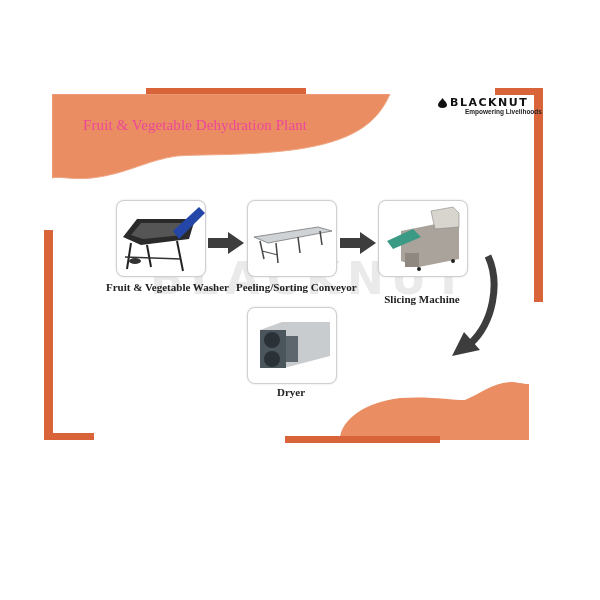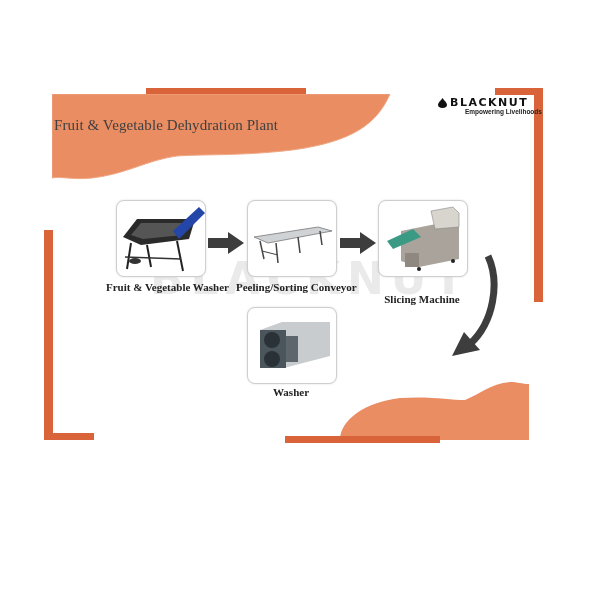--- a/index.html
+++ b/index.html
@@ -1,21 +1,21 @@
 <!DOCTYPE html>
 <html><head>
 <meta charset="utf-8">
 <style>
   html, body { margin:0; padding:0; background:#ffffff; }
   body { width:600px; height:600px; position:relative; overflow:hidden; font-family:"Liberation Serif", serif; }
   .abs { position:absolute; }
   .bar { position:absolute; }
   .title {
-    position:absolute; left:54px; top:117px;
-    font-family:"Liberation Serif", serif; font-size:15px; color:#404040;
+    position:absolute; left:83px; top:117px;
+    font-family:"Liberation Serif", serif; font-size:15px; color:#ec4899;
     letter-spacing:0.1px; white-space:nowrap;
   }
   .logo { position:absolute; left:438px; top:96px; width:100px; }
   .logo-main {
     font-family:"DejaVu Sans", sans-serif; font-size:11px; font-weight:bold;
     letter-spacing:1.5px; color:#111; white-space:nowrap; display:flex; align-items:center;
   }
   .logo-drop { width:9px; height:10px; margin-right:3px; }
   .logo-tag {
     font-family:"Liberation Sans", sans-serif; font-size:6.5px; font-weight:bold;
@@ -119,13 +119,13 @@
 
 <div class="card" style="left:247px;top:307px;">
   <svg width="88" height="75" viewBox="0 0 88 75">
     <polygon points="12,22 34,14 82,14 82,48 36,60 12,58" fill="#c9ccce"></polygon>
     <rect x="12" y="22" width="26" height="38" fill="#4b555c"></rect>
     <circle cx="24" cy="32" r="8" fill="#2b3237"></circle>
     <circle cx="24" cy="51" r="8" fill="#2b3237"></circle>
     <rect x="38" y="28" width="12" height="26" fill="#5c666c"></rect>
   </svg>
 </div>
-<div class="label" style="left:236px;top:386px;width:110px;">Washer</div>
+<div class="label" style="left:236px;top:386px;width:110px;">Dryer</div>
 
 </body></html>

